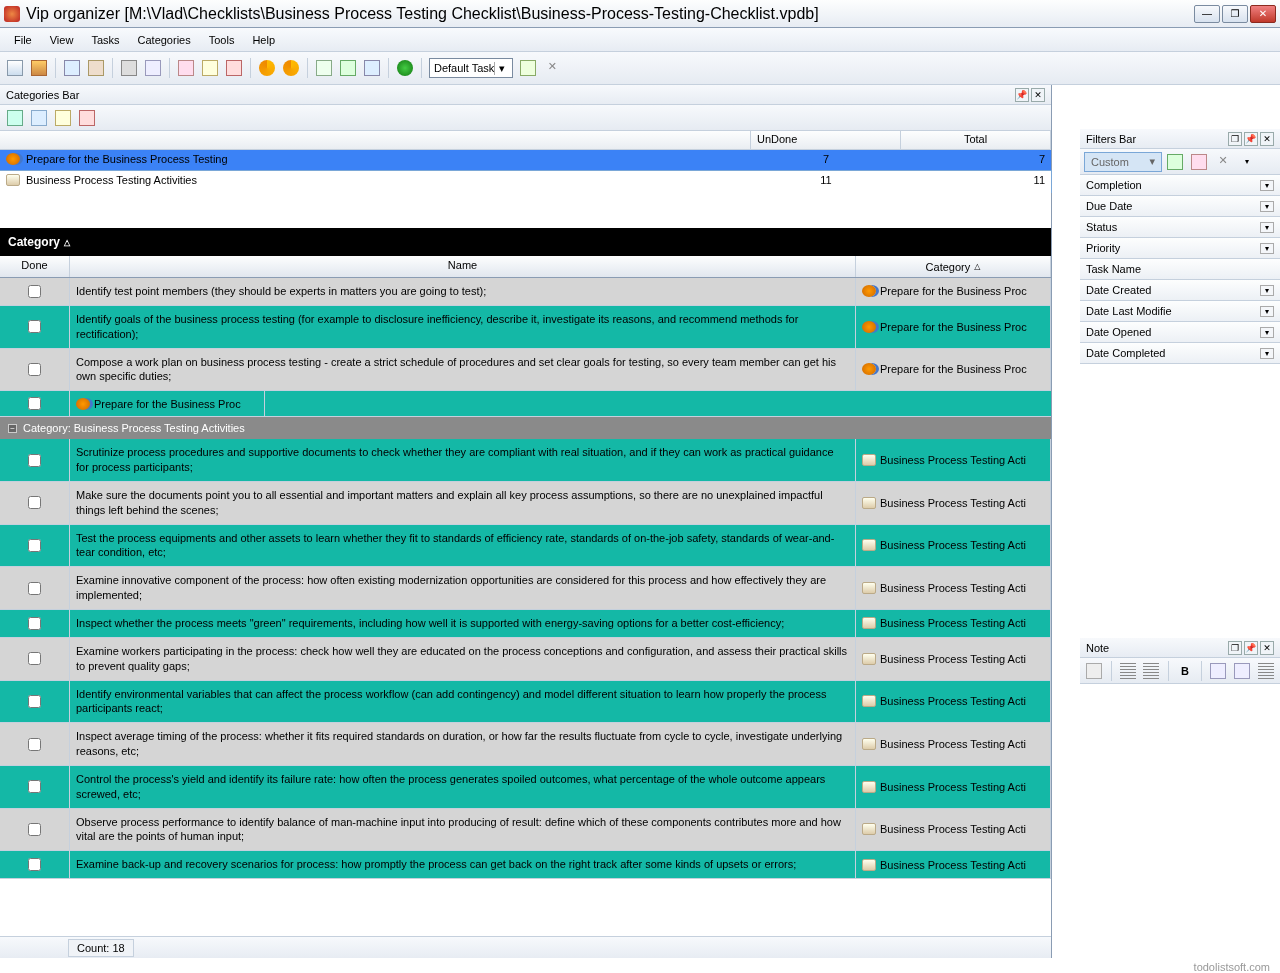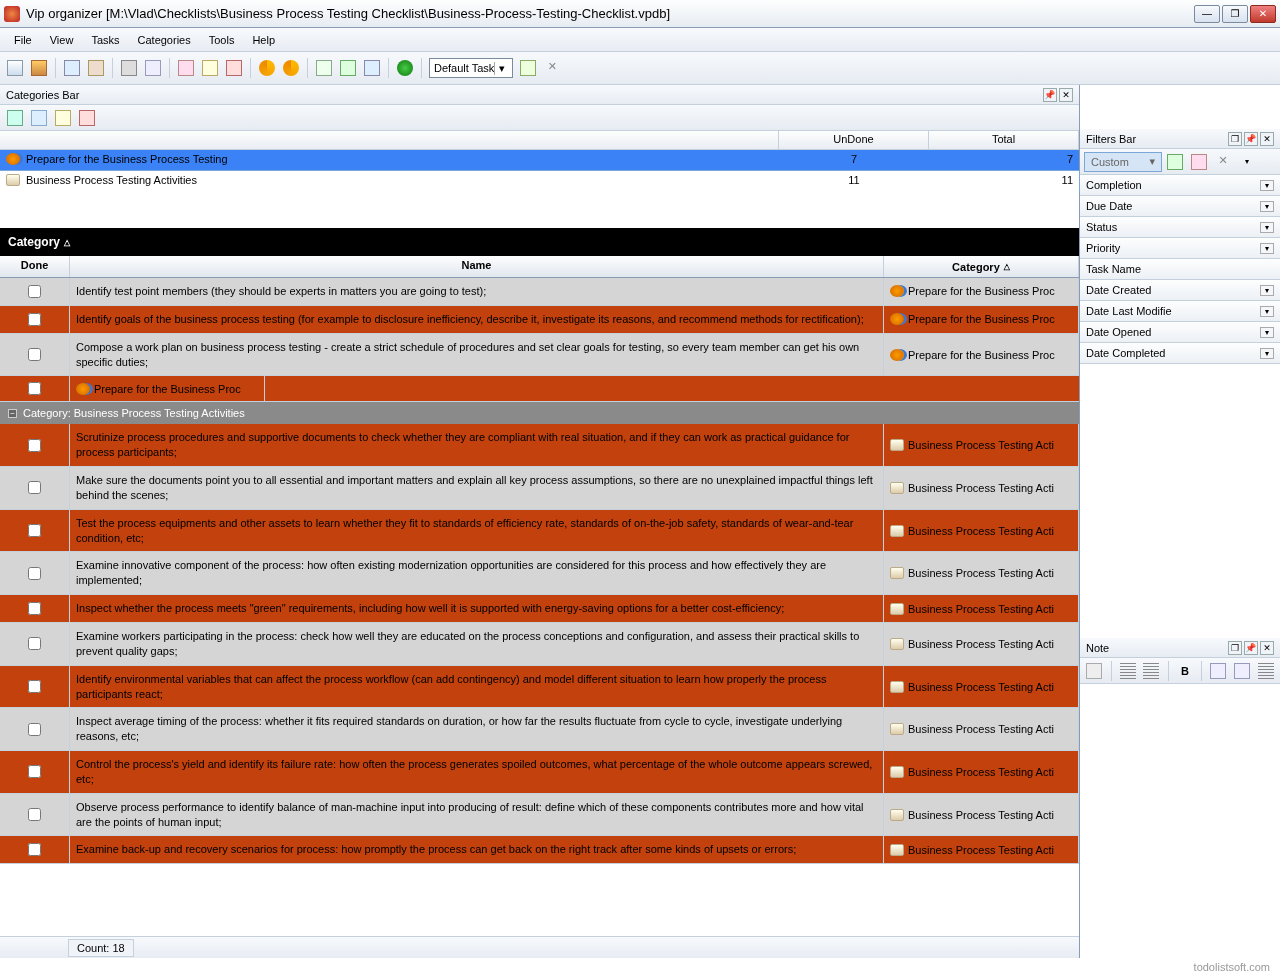--- a/index.html
+++ b/index.html
@@ -1,39 +1,39 @@
 <!DOCTYPE html>
 <html><head>
 <meta charset="utf-8">
 <style>
   * { box-sizing: border-box; margin: 0; padding: 0; }
   body { font-family: Tahoma, Arial, sans-serif; font-size: 11px; background: #fff; width: 1280px; height: 973px; overflow: hidden; position: relative; }
   
   
   .titlebar { height: 28px; background: linear-gradient(#fdfefe, #e7ecf3); border-bottom: 1px solid #8a9cb3; display: flex; align-items: center; padding: 0 4px; }
   .titlebar .icon { width: 16px; height: 16px; background: radial-gradient(circle, #e84, #b22); border-radius: 3px; margin-right: 6px; }
-  .titlebar .title { flex: 1; color: #000; font-size: 13px; }
+  .titlebar .title { flex: 1; color: #000; font-size: 16px; }
   .win-btns { display: flex; gap: 2px; }
   .win-btn { width: 26px; height: 18px; background: linear-gradient(#f7f9fc,#d8e2ef); border: 1px solid #7a8ba0; border-radius: 2px; display: flex; align-items: center; justify-content: center; font-size: 10px; }
   .win-btn.close { background: linear-gradient(#f08080,#c0392b); color: #fff; border-color: #8b2a1f; }
   
   
   .menubar { height: 24px; background: linear-gradient(#f8fafd,#e7ecf3); border-bottom: 1px solid #c5d0dd; display: flex; align-items: center; padding: 0 6px; gap: 2px; }
   .menu-item { padding: 3px 8px; cursor: default; }
   
   
   .toolbar { height: 30px; background: linear-gradient(#f7f9fc,#e6ebf2); border-bottom: 1px solid #c5d0dd; display: flex; align-items: center; padding: 16px 4px; gap: 2px; }
   .tb-btn { width: 22px; height: 22px; display: flex; align-items: center; justify-content: center; border: 1px solid transparent; border-radius: 2px; }
   .tb-sep { width: 1px; height: 20px; background: #c5d0dd; margin: 0 3px; }
   .tb-combo { height: 20px; border: 1px solid #7a8ba0; background: #fff; display: flex; align-items: center; padding: 0 4px; margin: 0 2px; }
   .tb-dd { width: 14px; text-align: center; border-left: 1px solid #aaa; }
   .ico { width: 16px; height: 16px; display: inline-block; }
   
   
-  .content { display: flex; height: calc(973px - 28px - 24px - 30px - 18px); }
+  .content { display: flex; height: calc(973px - 28px - 24px - 30px - 18px); gap: 28px; }
   .left { flex: 1; display: flex; flex-direction: column; border-right: 1px solid #8a9cb3; }
   .right { width: 200px; display: flex; flex-direction: column; margin-top: 44px; }
   
   
   .panel-hdr { height: 20px; background: linear-gradient(#f7f9fc,#e7ecf3); border-bottom: 1px solid #c5d0dd; display: flex; align-items: center; padding: 0 6px; font-size: 11px; }
   .panel-hdr .hdr-title { flex: 1; }
   .panel-hdr .hdr-btns { display: flex; gap: 2px; }
   .hdr-btn { width: 14px; height: 14px; border: 1px solid #9aa; font-size: 9px; display: flex; align-items: center; justify-content: center; background: #f0f4f8; }
   
   
@@ -44,27 +44,27 @@
   .cat-row { display: flex; padding: 2px 0; border-bottom: 1px solid #eee; }
   .cat-row.sel { background: #fff; outline: 1px solid #7aa7d7; }
   .cat-cell { padding: 1px 6px; }
   
   
   .group-bar { height: 28px; background: #000; color: #fff; display: flex; align-items: center; padding: 0 8px; font-weight: bold; font-size: 12px; }
   .group-bar .tri { margin-left: 4px; font-size: 8px; }
   
   
   .task-hdr { display: flex; height: 22px; background: linear-gradient(#fdfefe,#e1e7ef); border-bottom: 1px solid #8a9cb3; }
-  .task-hdr .th { border-right: 1px solid #c5d0dd; padding: 3px 6px; font-weight: bold; font-size: 11px; text-align: center; }
+  .task-hdr .th { border-right: 1px solid #c5d0dd; padding: 3px 6px; font-weight: normal; font-size: 11px; text-align: center; }
   
   
   .task-body { overflow-y: auto; flex: 1; background: #fff; }
   .task-row { display: flex; border-bottom: 1px solid #c5d0dd; }
   .task-row.alt { background: #d5d5d5; }
-  .task-row.nrm { background: #c2410c; }
+  .task-row.nrm { background: #14b8a6; }
   .td { padding: 6px 6px; border-right: 1px solid #c5d0dd; font-size: 11px; display: flex; align-items: center; }
   .td.done { width: 70px; justify-content: center; }
   .td.name { flex: 1; line-height: 1.35; }
   .td.cat { width: 195px; }
   .cat-ico { width: 14px; height: 12px; display: inline-block; margin-right: 4px; }
   .cat-ico.p1 { background: radial-gradient(circle,#f90,#c60); border-radius: 50%; box-shadow: 3px 0 0 #47c; }
   .cat-ico.p2 { background: linear-gradient(#ffe,#dca); border: 1px solid #ba8; border-radius: 2px; }
   
   .subgroup { height: 22px; background: #8a8a8a; color: #fff; padding: 3px 8px; font-size: 11px; display:flex;align-items:center;}
   .subgroup .box { display:inline-block; width:9px; height:9px; border:1px solid #ccc; margin-right:6px; background:#666; font-size:8px; line-height:7px; text-align:center;}
@@ -197,21 +197,21 @@
         </div>
       <div class="tb-btn">
           <span class="ico" style="background:#ffd;border:1px solid #ba6;"></span>
         </div>
       <div class="tb-btn">
           <span class="ico" style="background:#fdd;border:1px solid #b66;"></span>
         </div>
     </div>
     <div class="cat-grid-hdr">
       <div class="col" style="flex:1"></div>
-      <div class="col" style="width:150px;text-align:center">UnDone</div>
+      <div class="col" style="width:150px;text-align:left">UnDone</div>
       <div class="col" style="width:150px;text-align:center">Total</div>
     </div>
     <div class="cat-rows" style="height:38px;">
       <div class="cat-row">
         <div class="cat-cell" style="width:20px"><span class="cat-ico p1"></span></div>
         <div class="cat-cell" style="flex:1">Prepare for the Business Process Testing</div>
         <div class="cat-cell" style="width:150px;text-align:center">7</div>
         <div class="cat-cell" style="width:150px;text-align:right">7</div>
       </div>
       <div class="cat-row sel">

